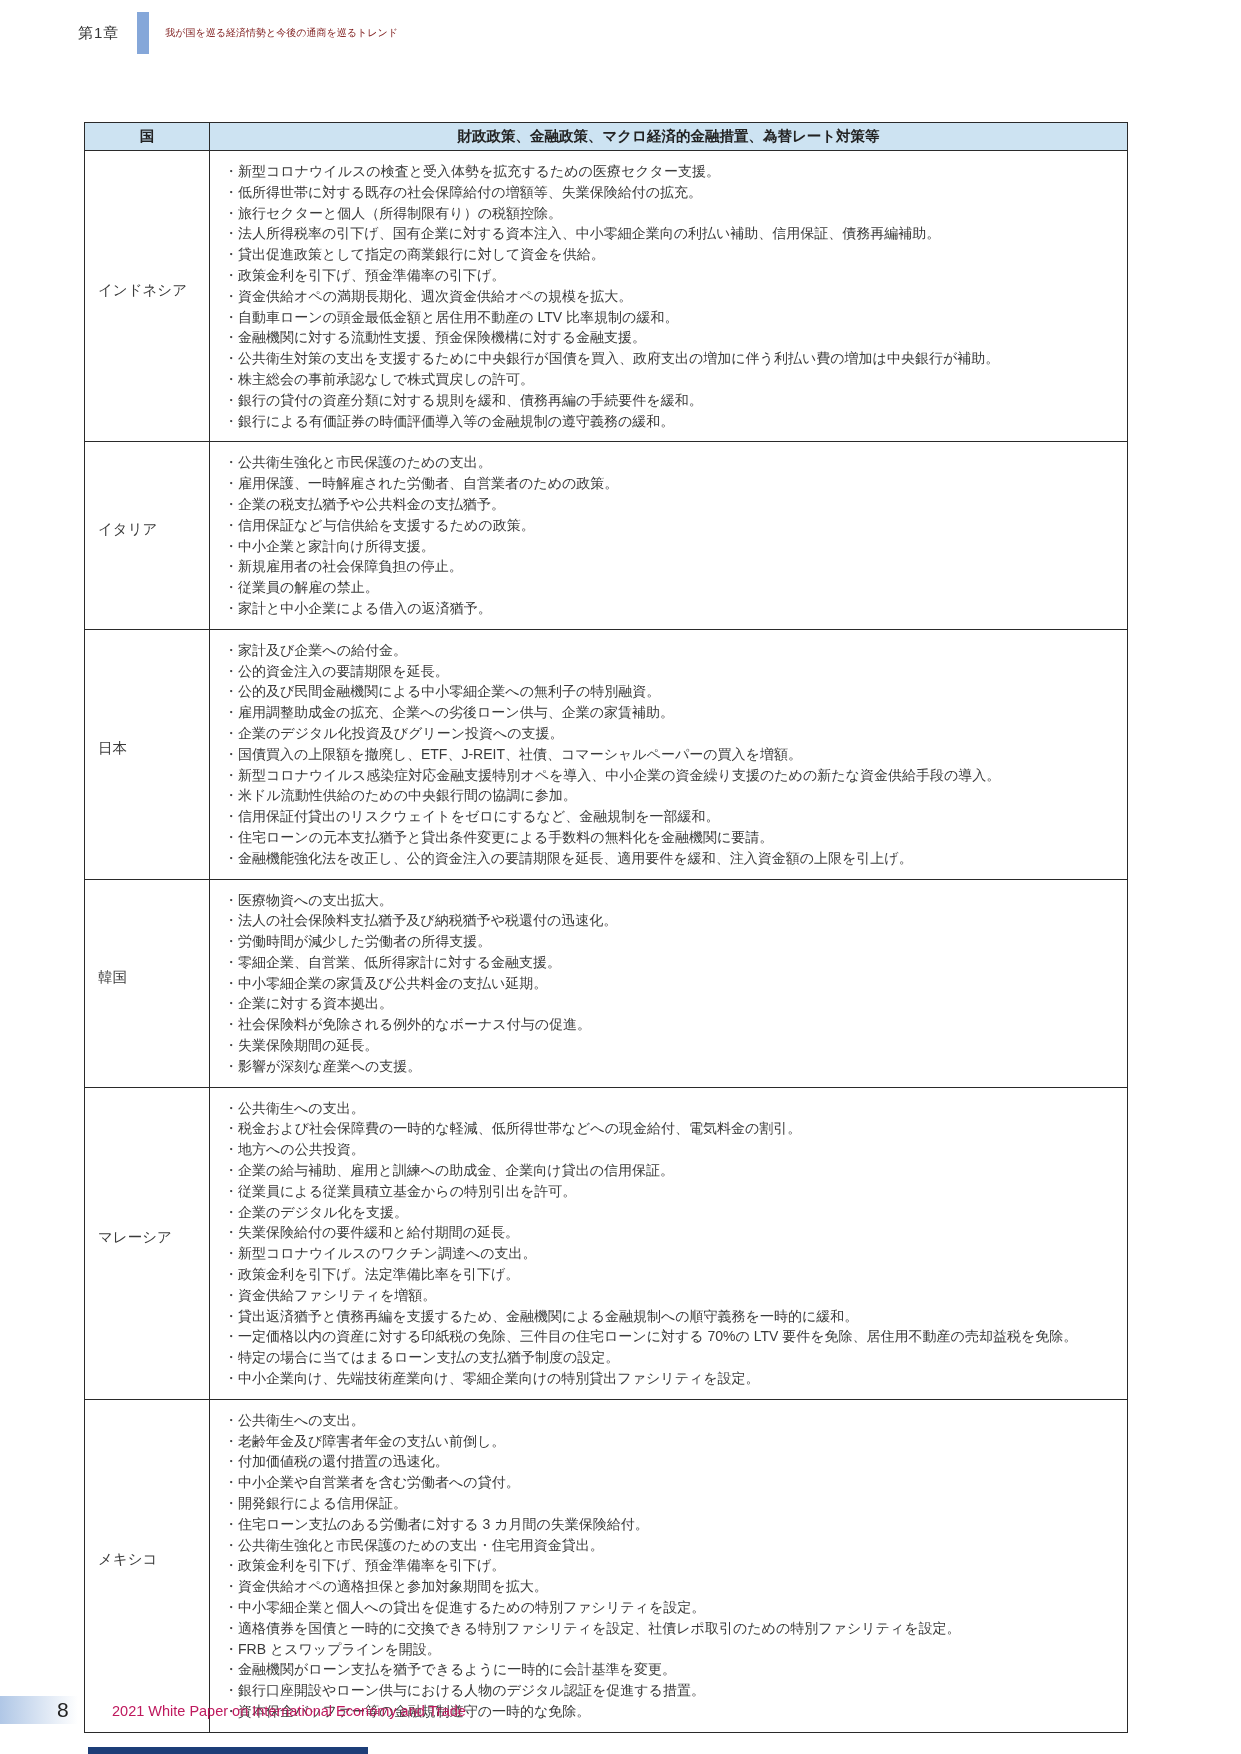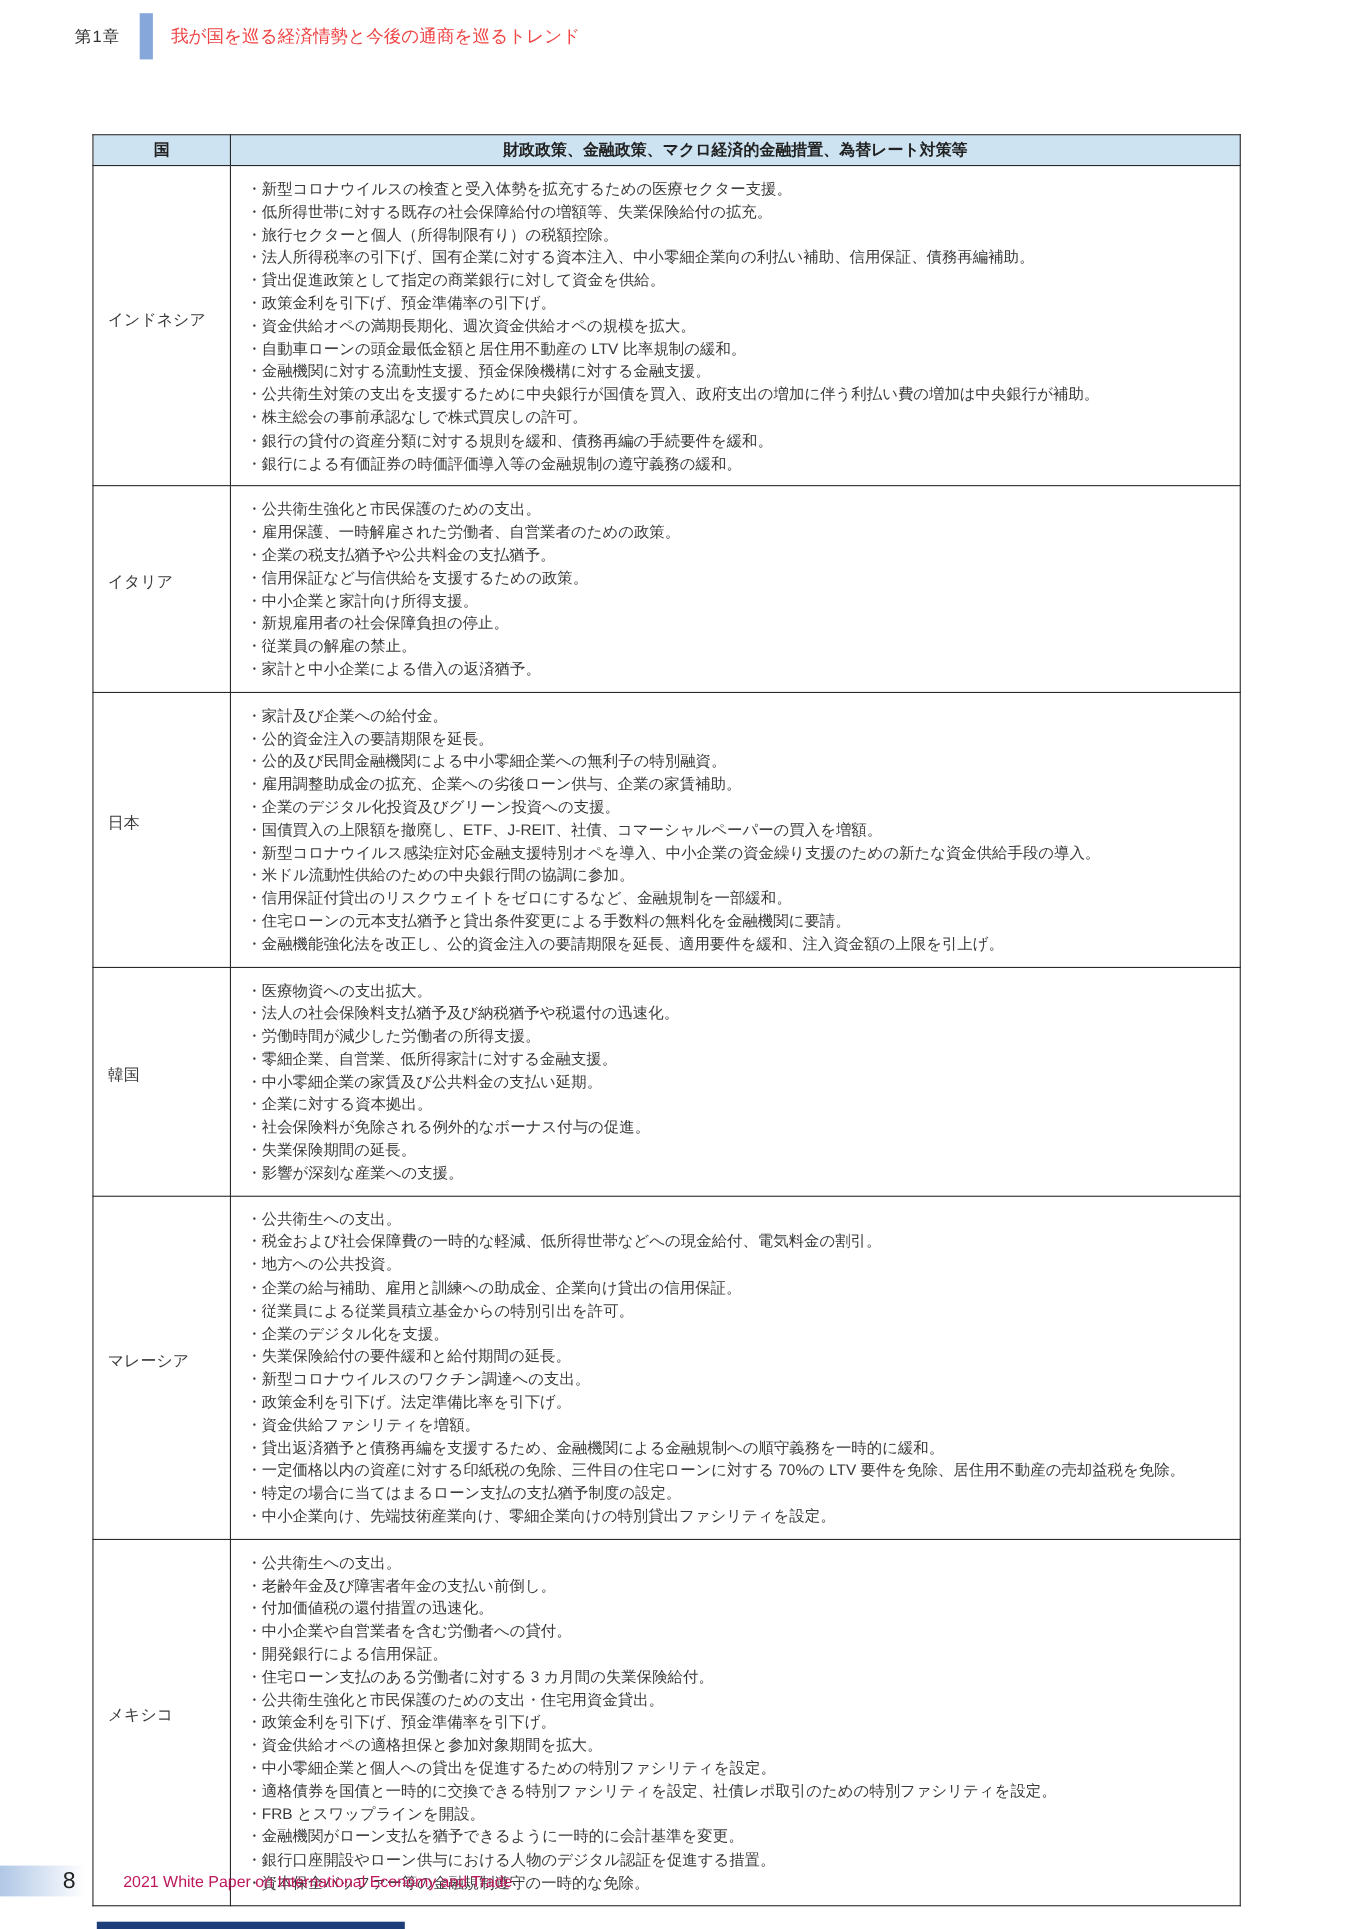--- a/index.html
+++ b/index.html
@@ -8,29 +8,29 @@
     width:1241px; height:1754px;
     margin:0 auto;
     background:#ffffff;
     font-family:"Liberation Sans","DejaVu Sans",sans-serif;
     color:#3a3a3a;
     overflow:hidden;
   }
 
   
   .chapter-header {
-    position:absolute; top:12px; left:68px;
+    position:absolute; top:12px; left:78px;
     display:flex; align-items:center;
   }
   .chapter-num { font-size:15px; color:#333; letter-spacing:1px; }
   .chapter-bar {
     display:inline-block; width:12px; height:42px;
     background:#85a7d9; margin:0 16px 0 18px;
   }
-  .chapter-title { font-size:16px; color:#ef4444;font-family:Liberation Mono, monospace; }
+  .chapter-title { font-size:10px; color:#7f1d1d;font-family:Liberation Mono, monospace; }
 
   
   .policy-table {
     position:absolute; top:122px; left:84px;
     width:1044px;
     border-collapse:collapse; table-layout:fixed;
   }
   .policy-table th, .policy-table td {
     border:1.2px solid #2a2a2a;
   }

